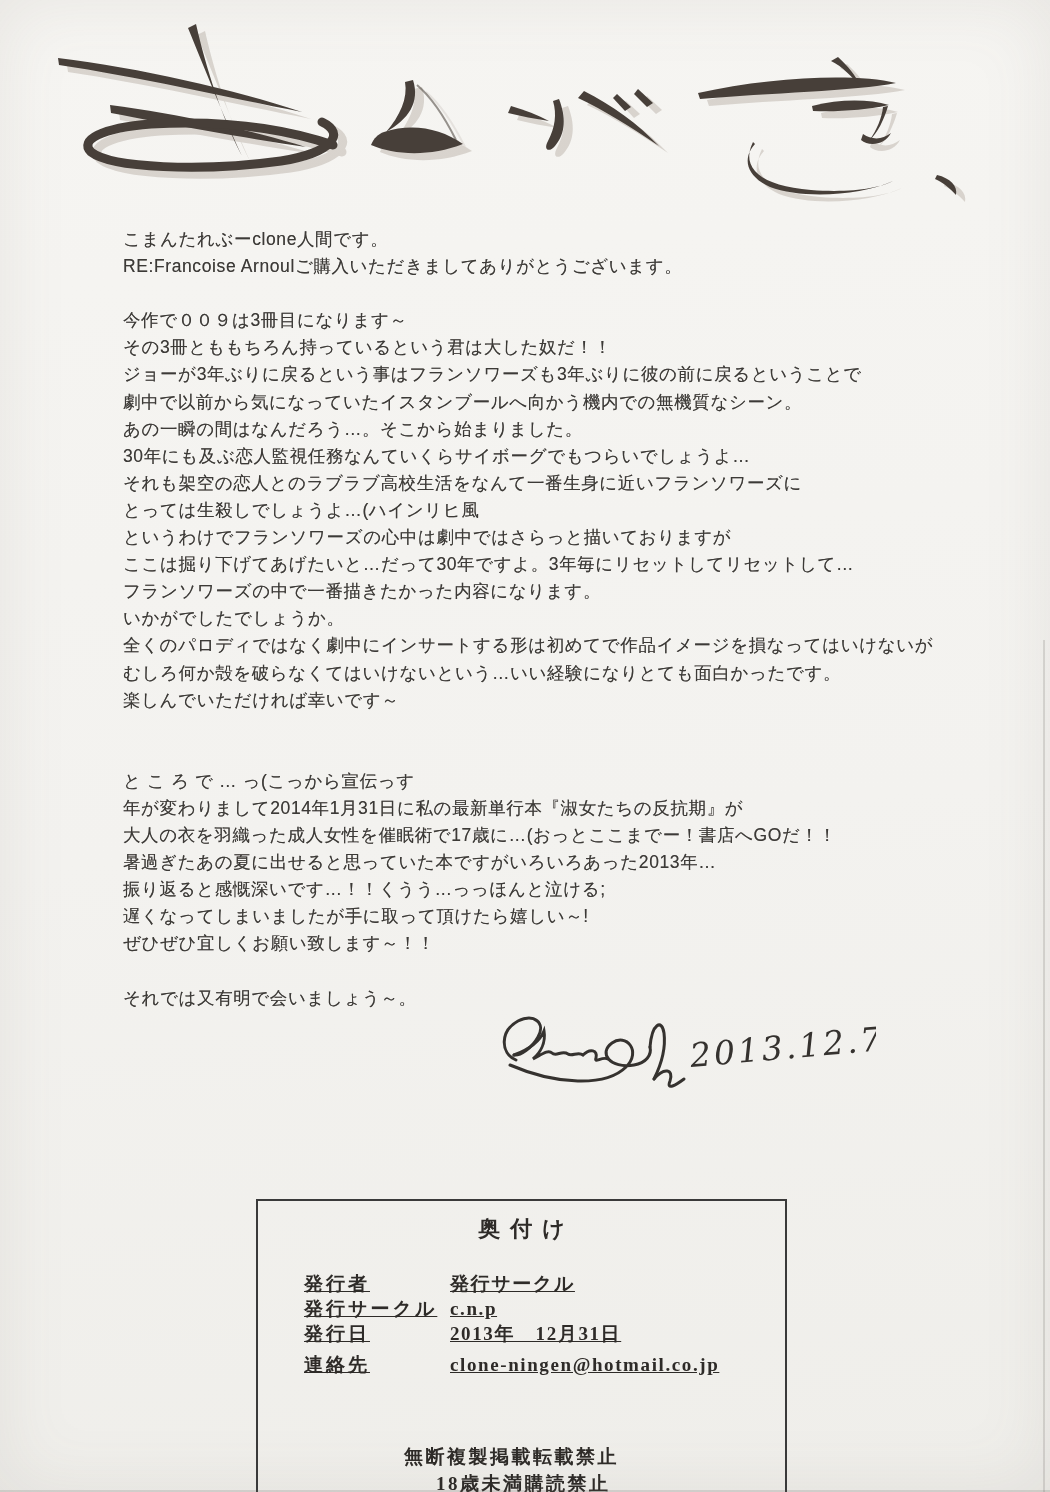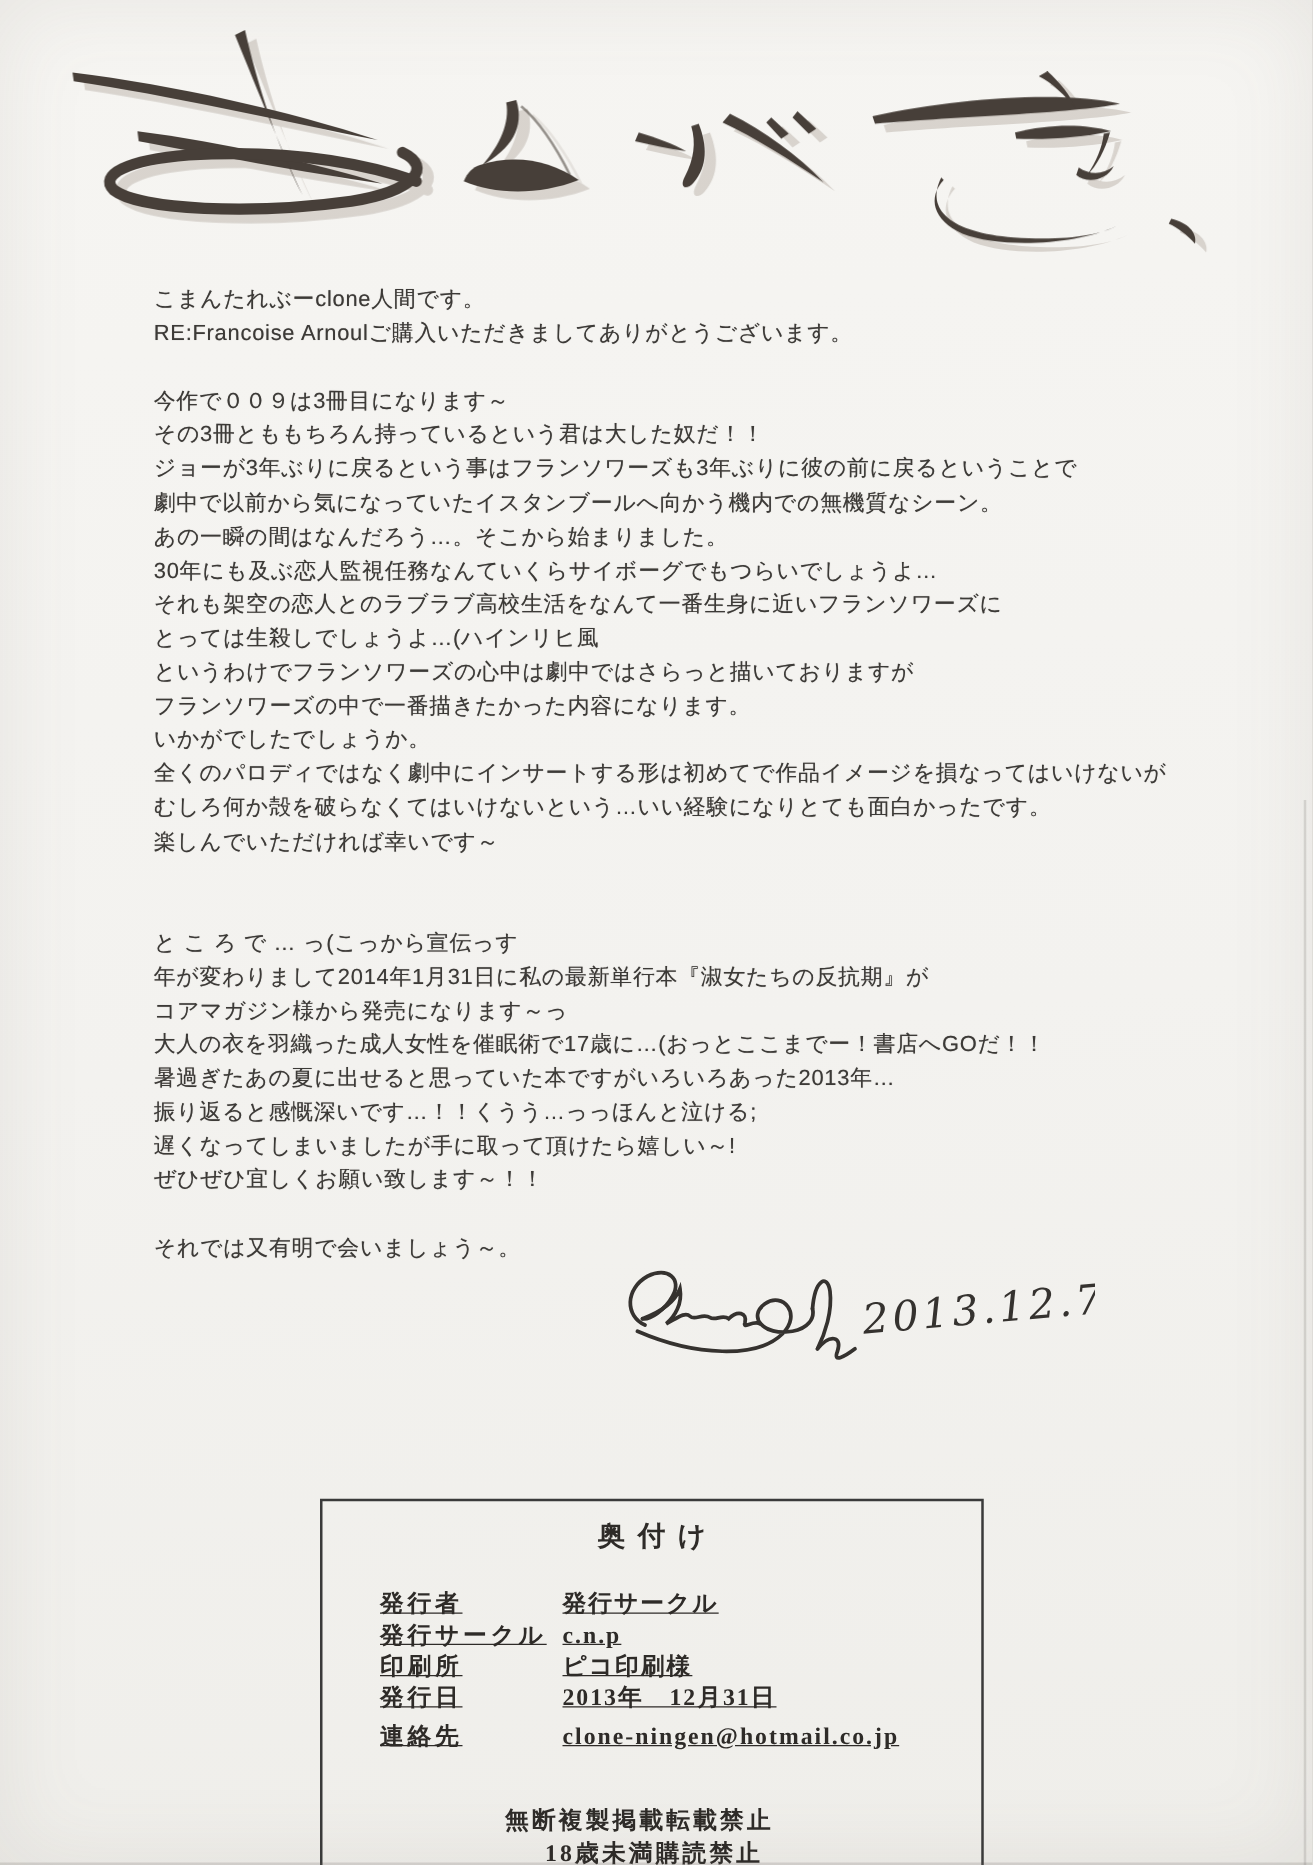--- a/index.html
+++ b/index.html
@@ -100,30 +100,30 @@
       <p></p>
       <p>今作で００９は3冊目になります～</p>
       <p>その3冊とももちろん持っているという君は大した奴だ！！</p>
       <p>ジョーが3年ぶりに戻るという事はフランソワーズも3年ぶりに彼の前に戻るということで</p>
       <p>劇中で以前から気になっていたイスタンブールへ向かう機内での無機質なシーン。</p>
       <p>あの一瞬の間はなんだろう…。そこから始まりました。</p>
       <p>30年にも及ぶ恋人監視任務なんていくらサイボーグでもつらいでしょうよ…</p>
       <p>それも架空の恋人とのラブラブ高校生活をなんて一番生身に近いフランソワーズに</p>
       <p>とっては生殺しでしょうよ…(ハインリヒ風</p>
       <p>というわけでフランソワーズの心中は劇中ではさらっと描いておりますが</p>
+      <p>ここは掘り下げてあげたいと…だって30年ですよ。3年毎にリセットしてリセットして…</p>
       <p>フランソワーズの中で一番描きたかった内容になります。</p>
       <p>いかがでしたでしょうか。</p>
       <p>全くのパロディではなく劇中にインサートする形は初めてで作品イメージを損なってはいけないが</p>
       <p>むしろ何か殻を破らなくてはいけないという…いい経験になりとても面白かったです。</p>
       <p>楽しんでいただければ幸いです～</p>
       <p></p>
       <p></p>
       <p>と こ ろ で … っ(こっから宣伝っす</p>
       <p>年が変わりまして2014年1月31日に私の最新単行本『淑女たちの反抗期』が</p>
-      <p>コアマガジン様から発売になります～っ</p>
       <p>大人の衣を羽織った成人女性を催眠術で17歳に…(おっとここまでー！書店へGOだ！！</p>
       <p>暑過ぎたあの夏に出せると思っていた本ですがいろいろあった2013年…</p>
       <p>振り返ると感慨深いです…！！くうう…っっほんと泣ける;</p>
       <p>遅くなってしまいましたが手に取って頂けたら嬉しい～!</p>
       <p>ぜひぜひ宜しくお願い致します～！！</p>
       <p></p>
       <p>それでは又有明で会いましょう～。</p>
     </div>
 
   <svg class="signature-svg" role="img" width="390" height="100" viewBox="0 0 390 100" aria-label="Clone">
@@ -142,24 +142,20 @@
     <div class="colophon-rows">
         <div class="row">
           <span class="label">発行者</span>
           <span class="value">発行サークル</span>
         </div>
         <div class="row">
           <span class="label">発行サークル</span>
           <span class="value">c.n.p</span>
         </div>
         <div class="row">
-          <span class="label">印刷所</span>
-          <span class="value">ピコ印刷様</span>
-        </div>
-        <div class="row">
           <span class="label">発行日</span>
           <span class="value">2013年　12月31日</span>
         </div>
         <div class="row gap">
           <span class="label">連絡先</span>
           <span class="value">clone-ningen@hotmail.co.jp</span>
         </div>
       </div>
     <div class="colophon-notices">
         <p>無断複製掲載転載禁止</p>

